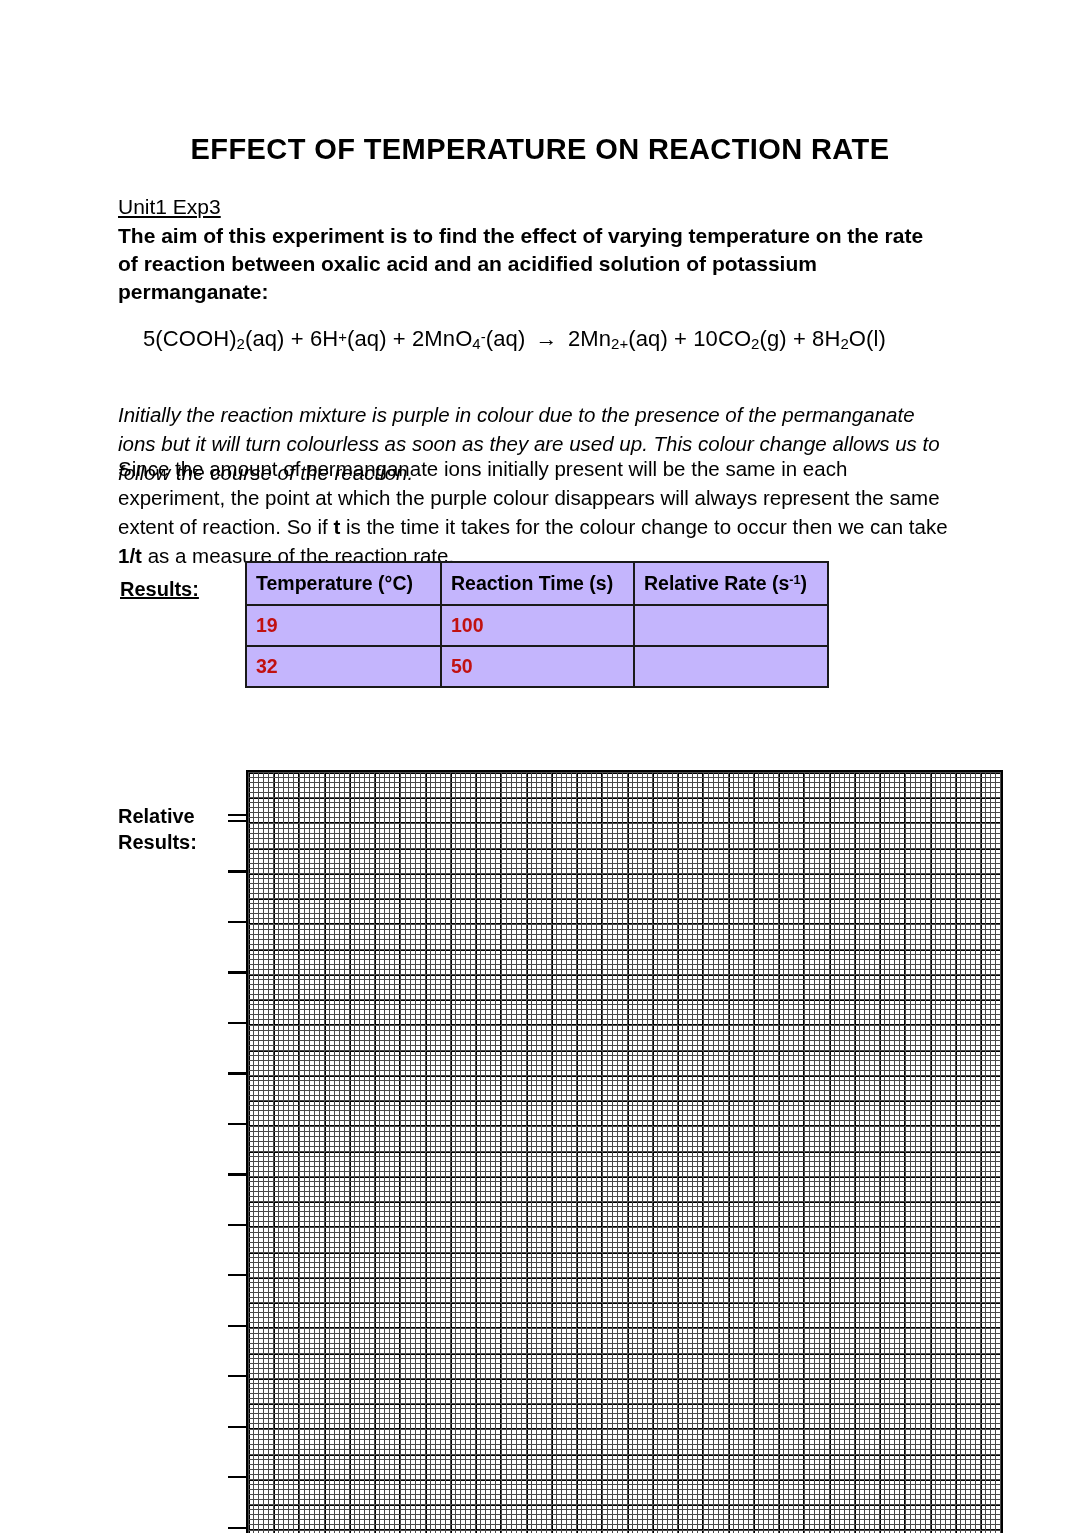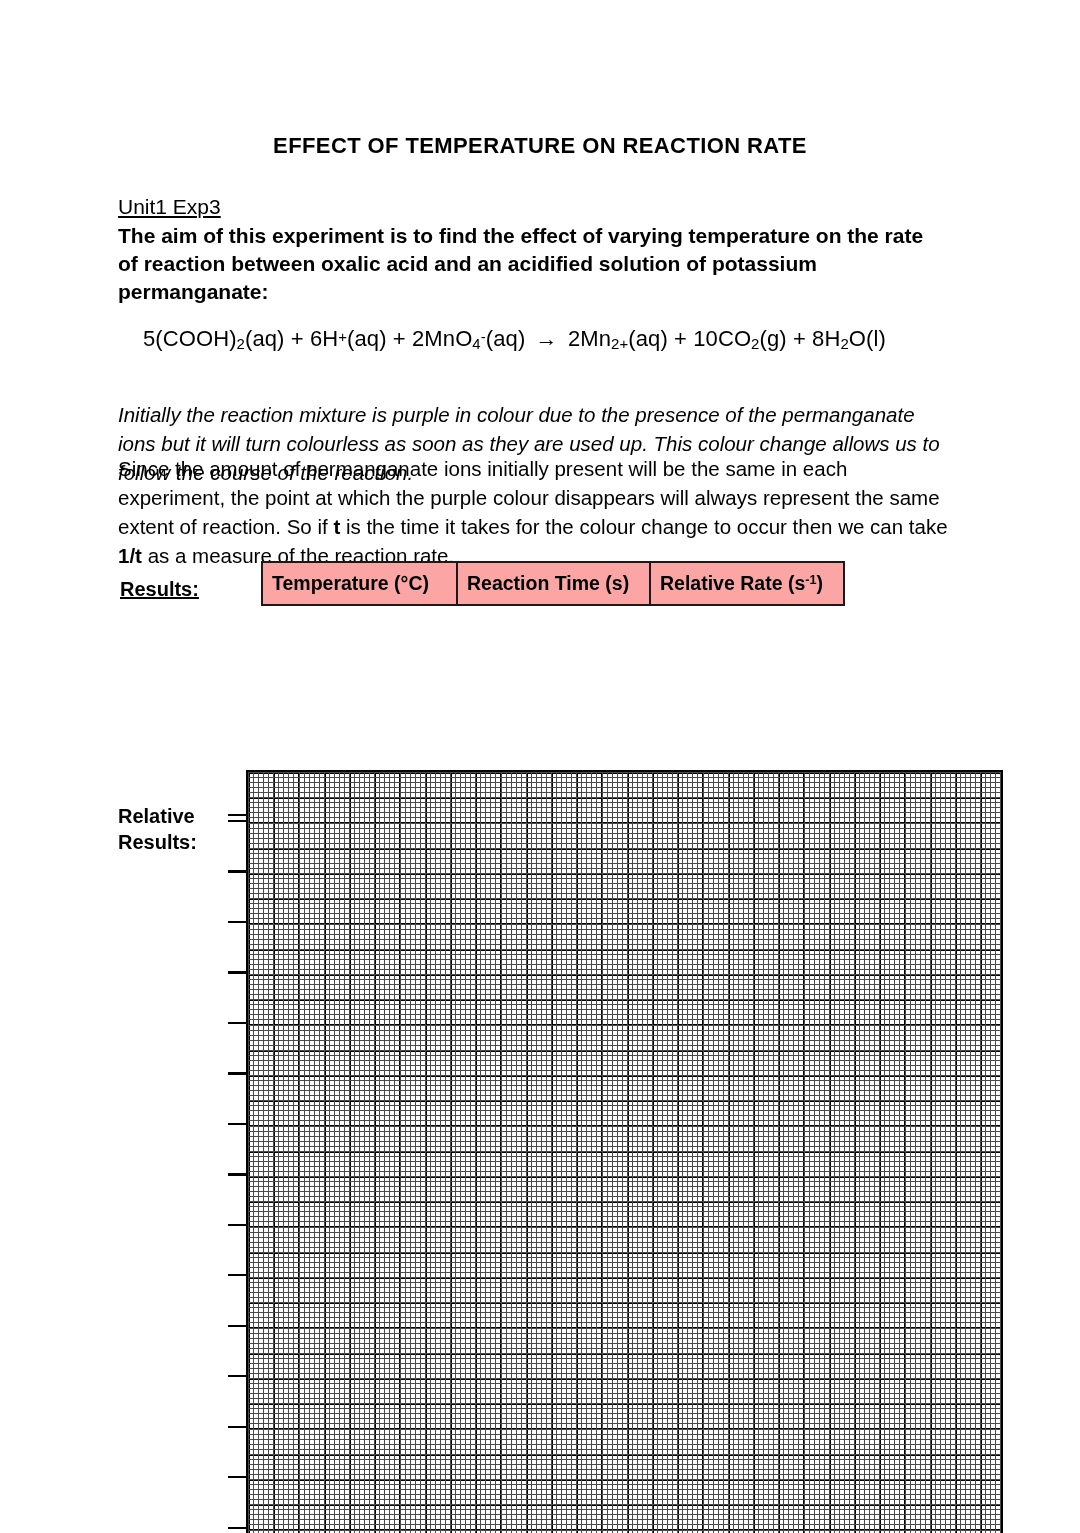--- a/index.html
+++ b/index.html
@@ -22,21 +22,21 @@
     background: #ffffff;
   }
 
   
   #doc-title {
     position: absolute;
     left: 0;
     top: 133px;
     width: 1080px;
     text-align: center;
-    font-size: 22px;
+    font-size: 29px;
     font-weight: bold;
     letter-spacing: 0.4px;
     color: #000;
   }
 
   
   #intro-block {
     position: absolute;
     left: 118px;
     top: 194px;
@@ -90,26 +90,26 @@
     left: 120px;
     top: 578px;
     font-size: 20px;
     font-weight: bold;
     text-decoration: underline;
   }
 
   
   #results-table {
     position: absolute;
-    left: 261px;
+    left: 245px;
     top: 561px;
     width: 582px;
     border-collapse: collapse;
     table-layout: fixed;
-    background: #fca5a5;
+    background: #c4b5fd;
   }
   #results-table col.c1 { width: 195px; }
   #results-table col.c2 { width: 193px; }
   #results-table col.c3 { width: 194px; }
   #results-table th,
   #results-table td {
     border: 2px solid #1a1a1a;
     padding: 5px 0 5px 9px;
     text-align: left;
     vertical-align: middle;
@@ -219,20 +219,30 @@
         <col class="c3">
     </colgroup>
     <thead>
       <tr>
         <th>Temperature (°C)</th>
         <th>Reaction Time (s)</th>
         <th><span>Relative Rate (s</span><sup>-1</sup><span>)</span></th>
       </tr>
     </thead>
     <tbody>
+      <tr>
+        <td class="val">19</td>
+        <td class="val">100</td>
+        <td class="blank"></td>
+      </tr>
+      <tr>
+        <td class="val">32</td>
+        <td class="val">50</td>
+        <td class="blank"></td>
+      </tr>
     </tbody>
   </table>
 
   <div id="processed-label">Relative Results:</div>
 
   <div id="axis-ticks"></div>
 
   <div id="graph-paper"></div>
 
 </div>

